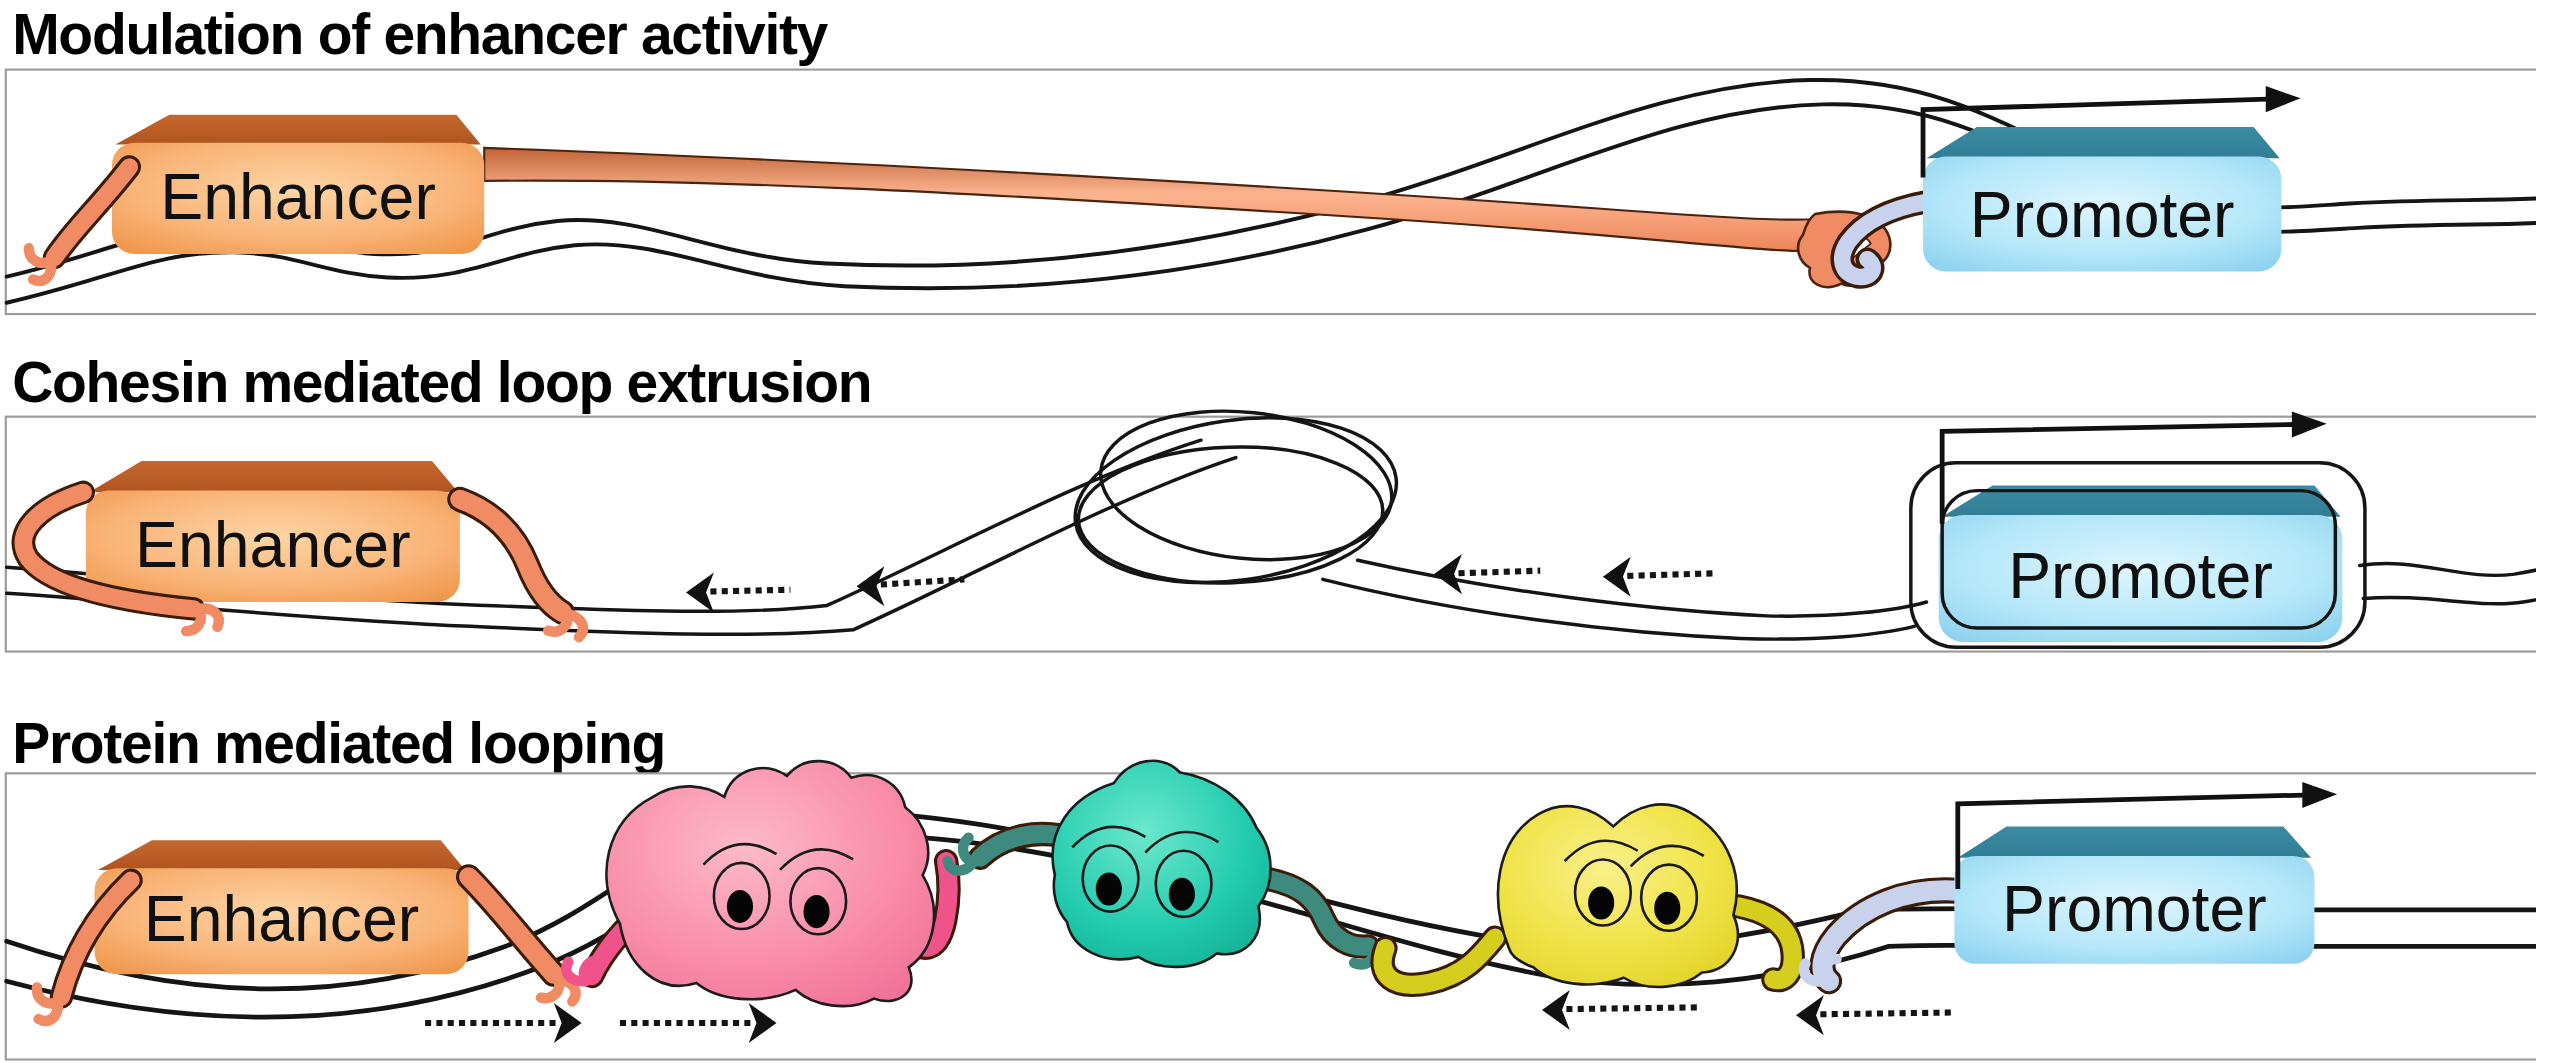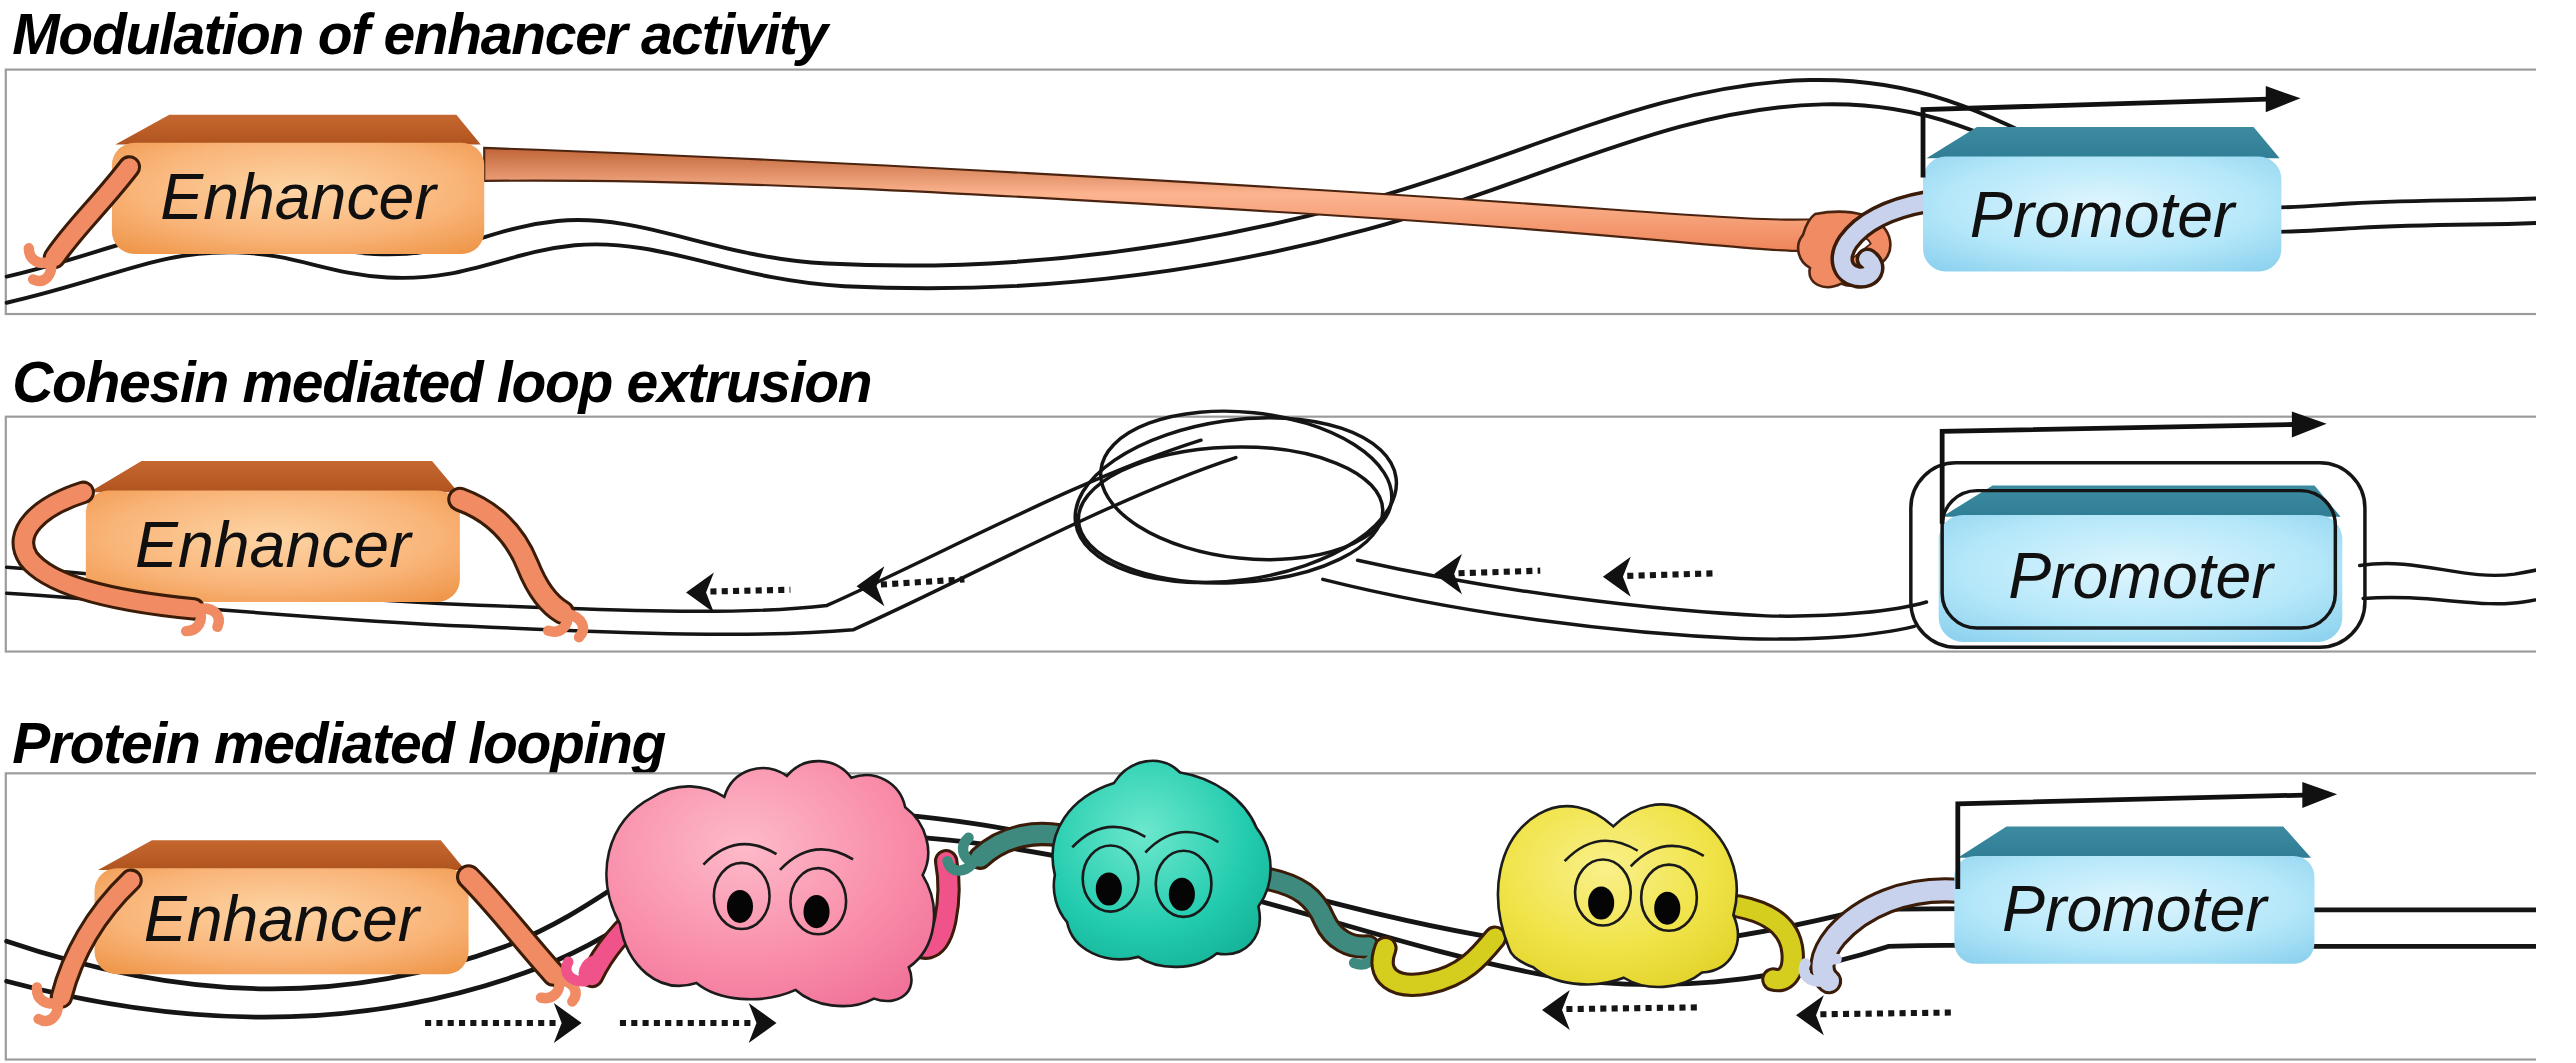--- a/index.html
+++ b/index.html
@@ -1,17 +1,17 @@
 <!DOCTYPE html>
 <html style="font-size:14px"><head>
 <meta charset="utf-8">
 <style>
   html,body{margin:0;padding:0;background:#fff;}
   #canvas{position:relative;width:2536px;height:1063px;background:#fff;overflow:hidden;
-          font-family:"Liberation Sans",sans-serif;font-style:italic;}
+          font-family:"Liberation Sans",sans-serif;}
   .title{position:absolute;left:12.2px;margin:0;color:#000;font-weight:bold;font-size:57px;
          line-height:1.05;letter-spacing:-1.3px;white-space:nowrap;
          font-family:"Liberation Sans",sans-serif;}
   #art{position:absolute;left:0;top:0;}
   .panel-frame{fill:#ffffff;stroke:#9b9b9b;stroke-width:2.5;}
   .dna{fill:none;stroke:#151515;stroke-linecap:round;}
   .arm-under{fill:none;stroke:#3a1c08;stroke-linecap:round;}
   .arm-over{fill:none;stroke-linecap:round;}
   .box-label{font-family:"Liberation Sans",sans-serif;font-size:74px;fill:#101010;
              text-anchor:middle;}

